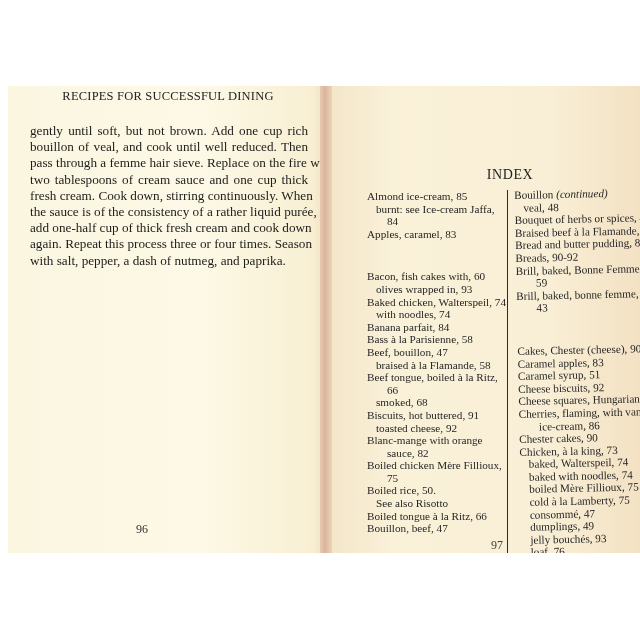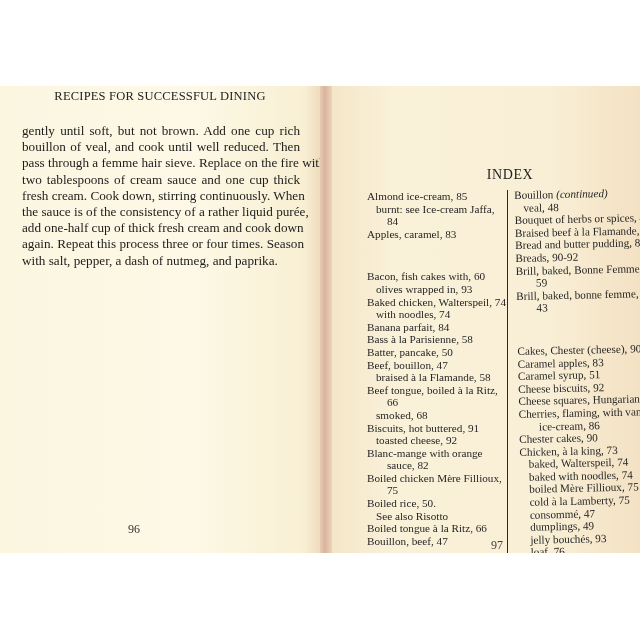--- a/index.html
+++ b/index.html
@@ -4,21 +4,21 @@
 <style>
   html, body { margin: 0; padding: 0; }
   body {
     width: 640px; height: 640px; background: #ffffff; position: relative; overflow: hidden;
     font-family: "DejaVu Serif", "Liberation Serif", serif;
   }
   .spread {
     position: absolute; left: 0; top: 86px; width: 640px; height: 467px; overflow: hidden;
   }
   .page-left {
-    position: absolute; left: 0; top: 0; width: 321px; height: 467px;
+    position: absolute; left: 8px; top: 0; width: 321px; height: 467px;
     background: linear-gradient(90deg, #fbf6e0 0%, #fdf9e6 60%, #f8efd3 95%, #eed9bb 100%);
   }
   .gutter {
     position: absolute; left: 320px; top: 0; width: 12px; height: 467px;
     background: linear-gradient(90deg, #e8cbb0 0%, #d9b59e 40%, #ecd3b8 100%);
   }
   .page-right {
     position: absolute; left: 332px; top: 0; width: 308px; height: 467px;
     background: linear-gradient(90deg, #f4e6c9 0%, #faf1d9 20%, #f9efd6 70%, #f3e1c3 100%);
   }
@@ -91,21 +91,20 @@
     <span class="entry cont">84</span>
     <span class="entry">Apples, caramel, 83</span>
     <span class="gap big"></span>
     <span class="gap"></span>
     <span class="entry">Bacon, fish cakes with, 60</span>
     <span class="entry sub">olives wrapped in, 93</span>
     <span class="entry">Baked chicken, Walterspeil, 74</span>
     <span class="entry sub">with noodles, 74</span>
     <span class="entry">Banana parfait, 84</span>
     <span class="entry">Bass à la Parisienne, 58</span>
-    <span class="entry">Batter, pancake, 50</span>
     <span class="entry">Beef, bouillon, 47</span>
     <span class="entry sub">braised à la Flamande, 58</span>
     <span class="entry">Beef tongue, boiled à la Ritz,</span>
     <span class="entry cont">66</span>
     <span class="entry sub">smoked, 68</span>
     <span class="entry">Biscuits, hot buttered, 91</span>
     <span class="entry sub">toasted cheese, 92</span>
     <span class="entry">Blanc-mange with orange</span>
     <span class="entry cont">sauce, 82</span>
     <span class="entry">Boiled chicken Mère Fillioux,</span>

